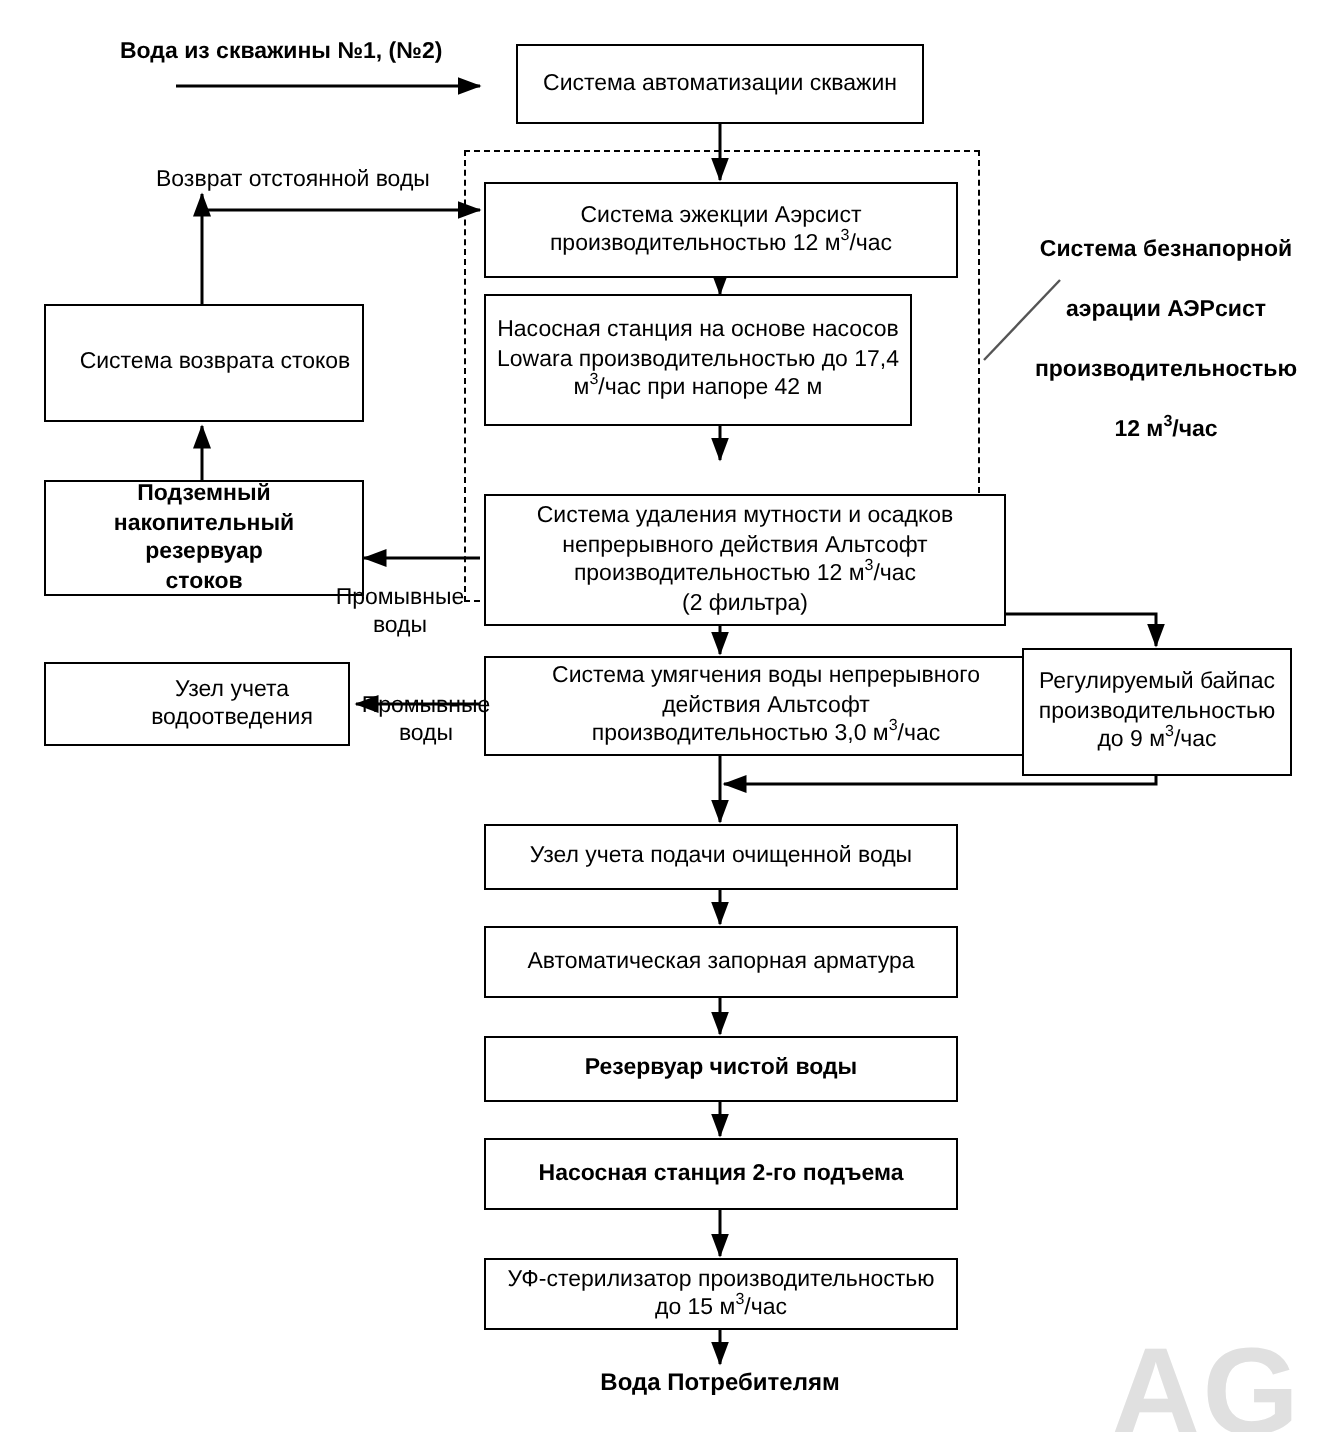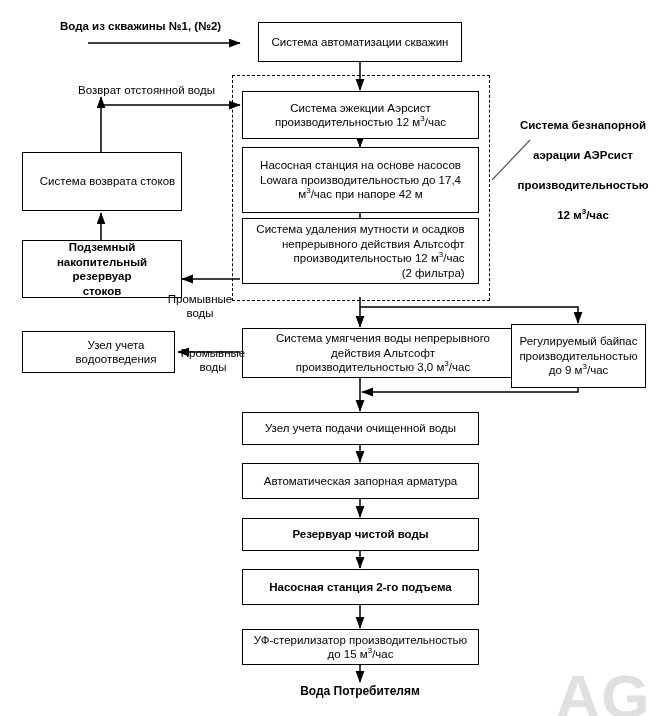--- a/index.html
+++ b/index.html
@@ -161,25 +161,25 @@
     <div>производительностью</div>
     <div>12 м<sup>3</sup>/час</div>
   </div>
 
   <div class="box" style="left:242px; top:22px; width:204px; height:40px;margin-left:16px;">Система автоматизации скважин</div>
 
   <div class="box" style="left:242px; top:91px; width:237px; height:48px;">
     <span>Система эжекции Аэрсист<br>производительностью 12 м<sup>3</sup>/час</span>
   </div>
 
-  <div class="box" style="left:242px; top:147px; width:237px; height:66px;">
+  <div class="box" style="left:242px; top:147px; width:214px; height:66px;">
     <span>Насосная станция на основе насосов<br>Lowara производительностью до 17,4<br>м<sup>3</sup>/час при напоре 42 м</span>
   </div>
 
-  <div class="box" style="left:242px; top:218px; width:237px; height:66px;text-align:right;">
+  <div class="box" style="left:242px; top:247px; width:261px; height:66px;">
     <span>Система удаления мутности и осадков<br>непрерывного действия Альтсофт<br>производительностью 12 м<sup>3</sup>/час<br>(2 фильтра)</span>
   </div>
 
   <div class="box" style="left:22px; top:152px; width:160px; height:59px;padding-left:16px;">Система возврата стоков</div>
 
   <div class="box bold" style="left:22px; top:240px; width:160px; height:58px;">Подземный<br>накопительный резервуар<br>стоков</div>
 
   <div class="box" style="left:242px; top:328px; width:282px; height:50px;">
     <span>Система умягчения воды непрерывного<br>действия Альтсофт<br>производительностью 3,0 м<sup>3</sup>/час</span>
   </div>

